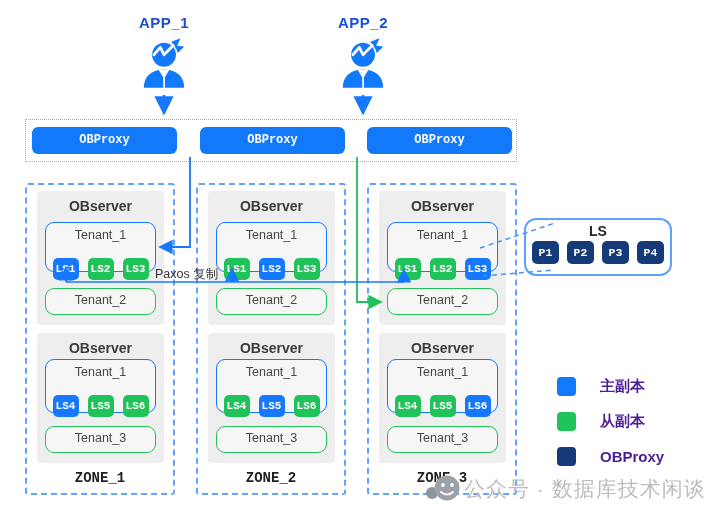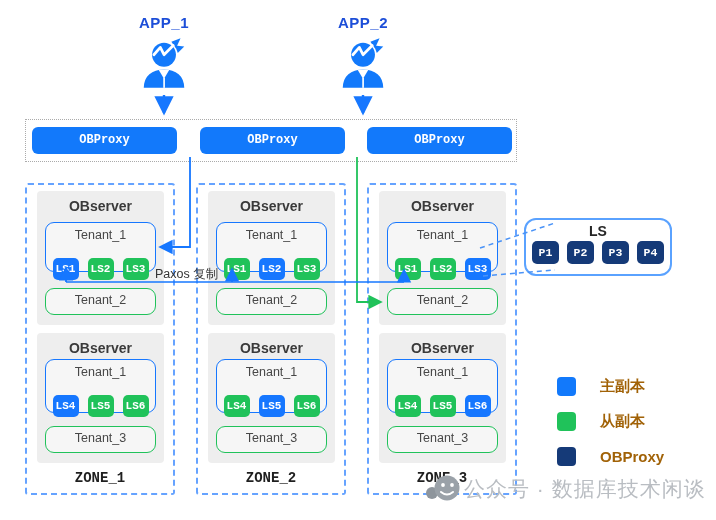--- a/index.html
+++ b/index.html
@@ -60,21 +60,21 @@
          font-family:"Liberation Mono","DejaVu Sans Mono",monospace;
          font-weight:bold;font-size:11.5px;line-height:23px;}
 
   
   .legend{position:absolute;left:557px;top:377px;}
   .legend-row{display:flex;align-items:center;margin-bottom:16px;}
   .legend-swatch{width:19px;height:19px;border-radius:4px;}
   .legend-swatch[data-type="primary"]{background:#1279fb;}
   .legend-swatch[data-type="secondary"]{background:#20c25a;}
   .legend-swatch[data-type="tablet"]{background:#153a78;}
-  .legend-label{margin-left:24px;font-weight:bold;font-size:15px;color:#a16207;}
+  .legend-label{margin-left:24px;font-weight:bold;font-size:15px;color:#4c1d95;}
 
   
   .watermark{position:absolute;left:424px;top:474px;display:flex;align-items:center;z-index:9;}
   .wm-text{font-size:21px;color:#b9bdc2;letter-spacing:1px;margin-left:2px;white-space:nowrap;}
 
   .overlay{position:absolute;left:0;top:0;z-index:5;pointer-events:none;}
 </style>
 </head>
 <body>
 

